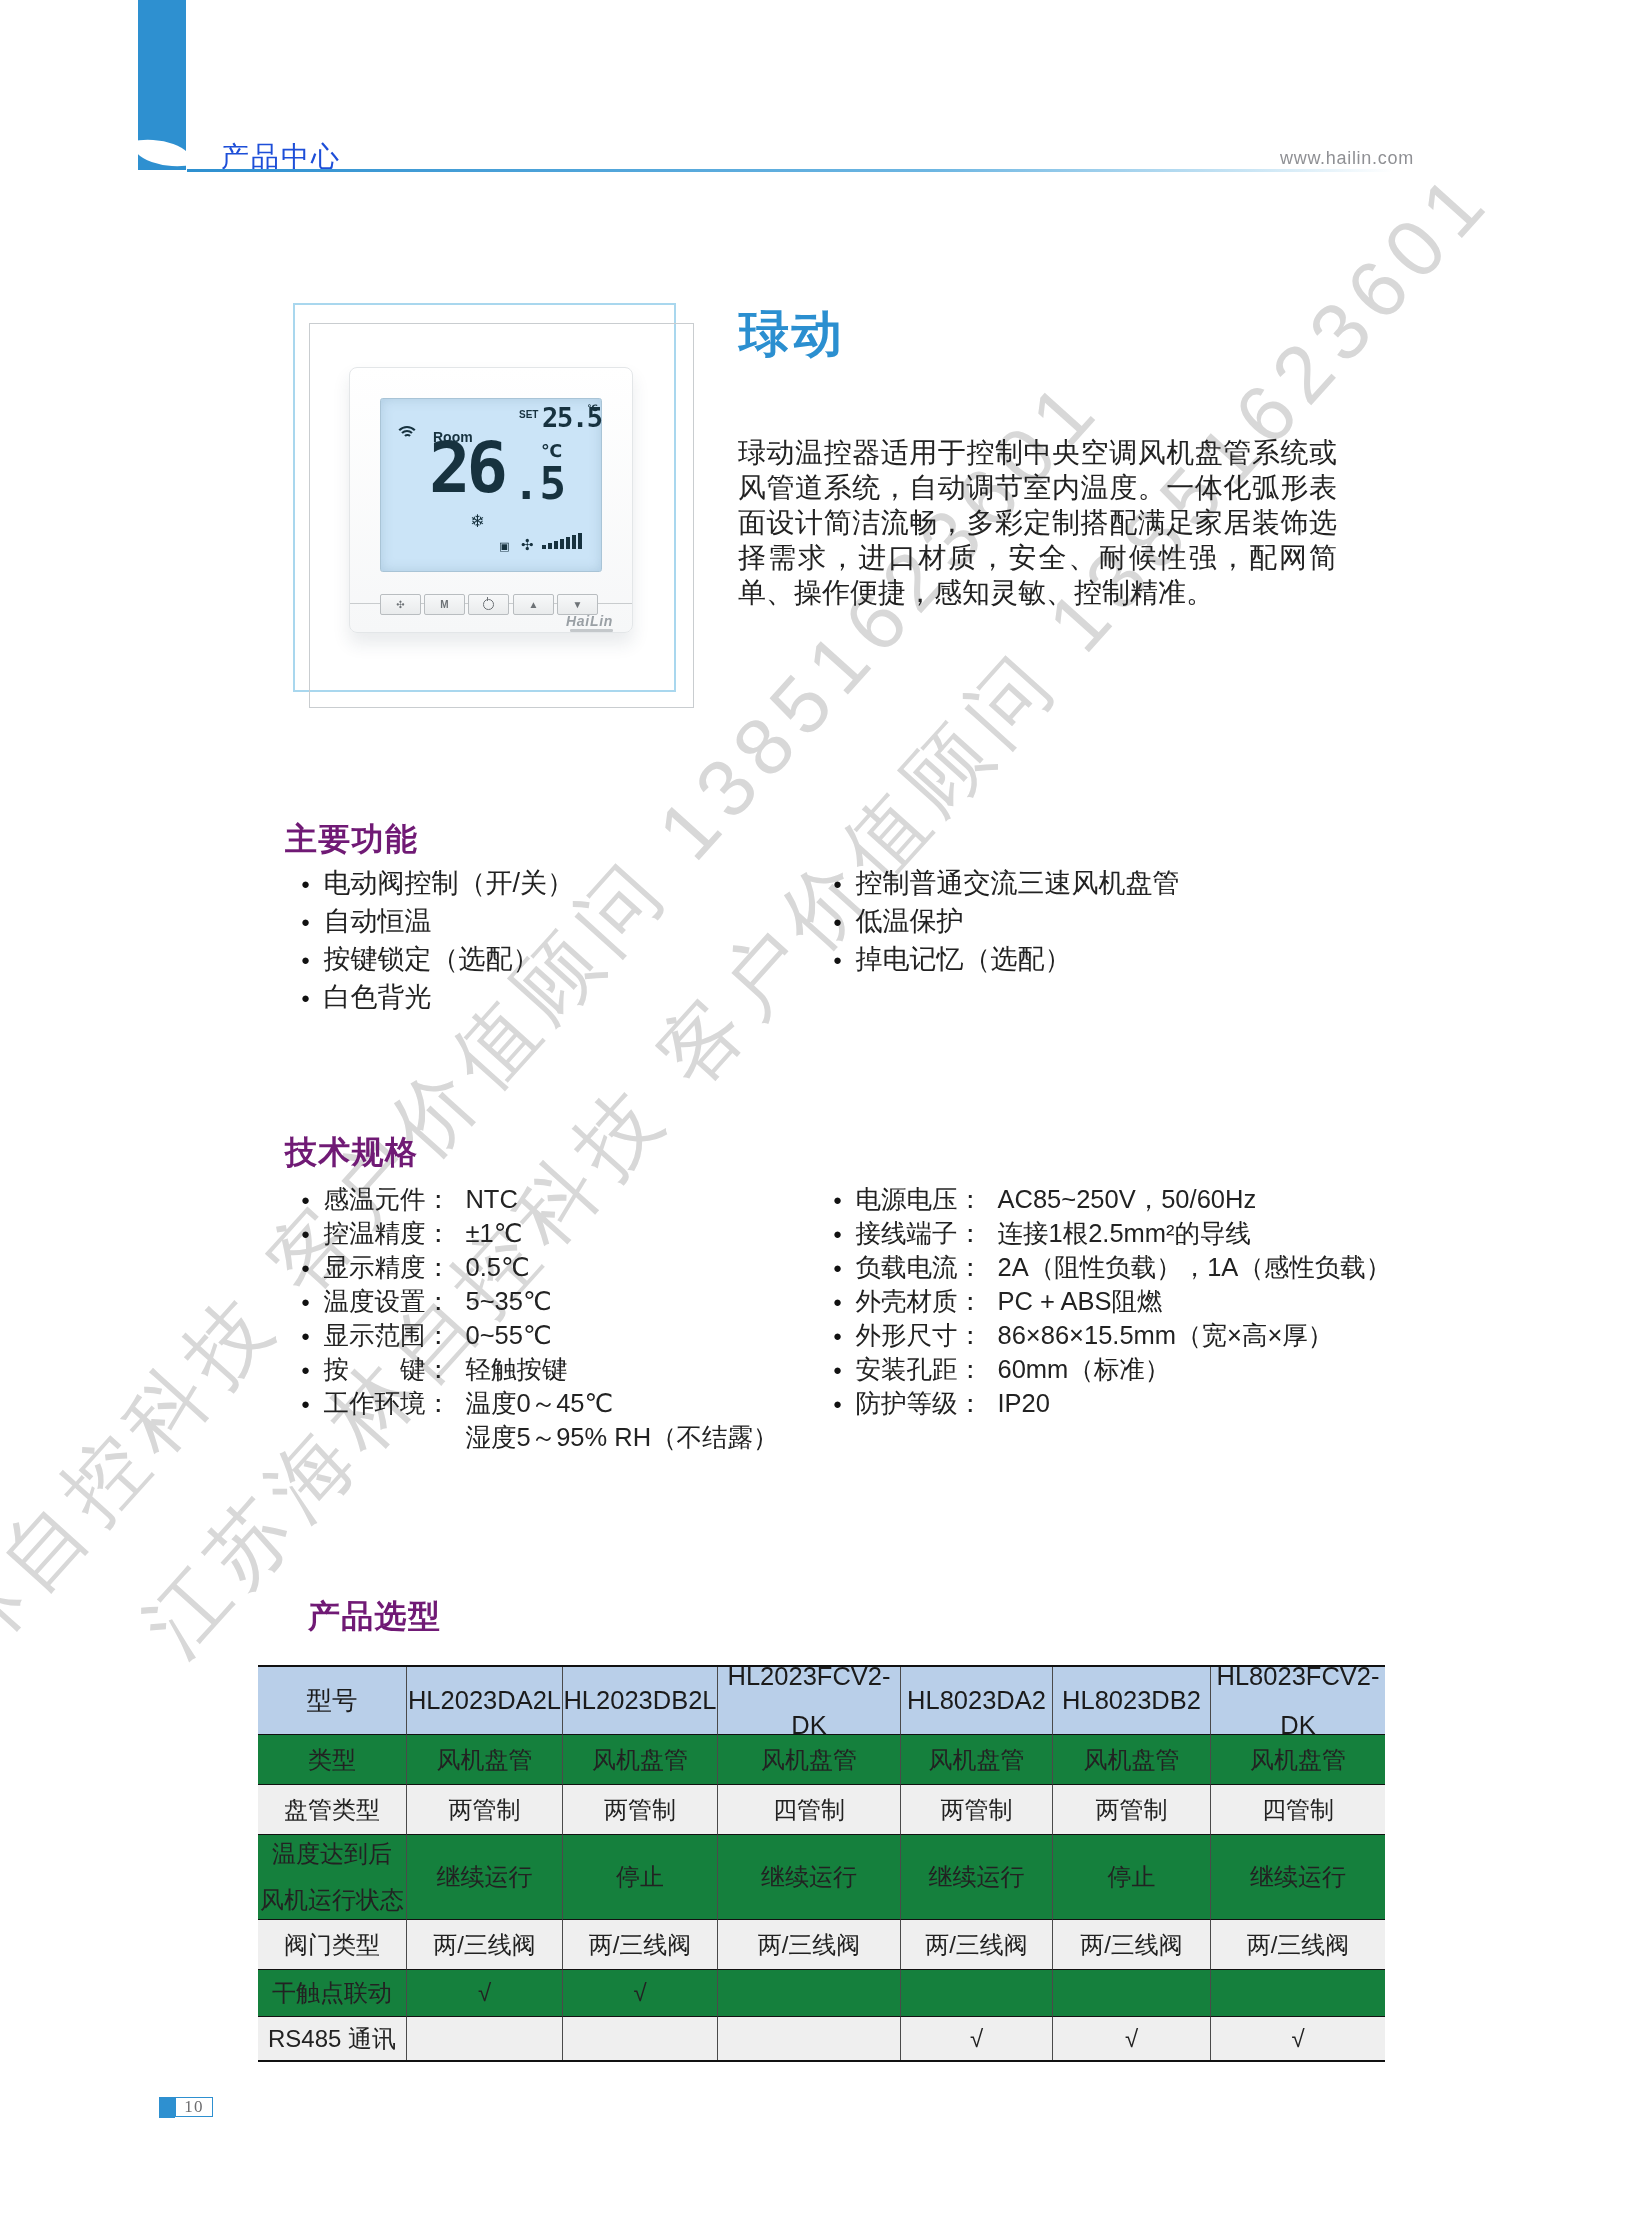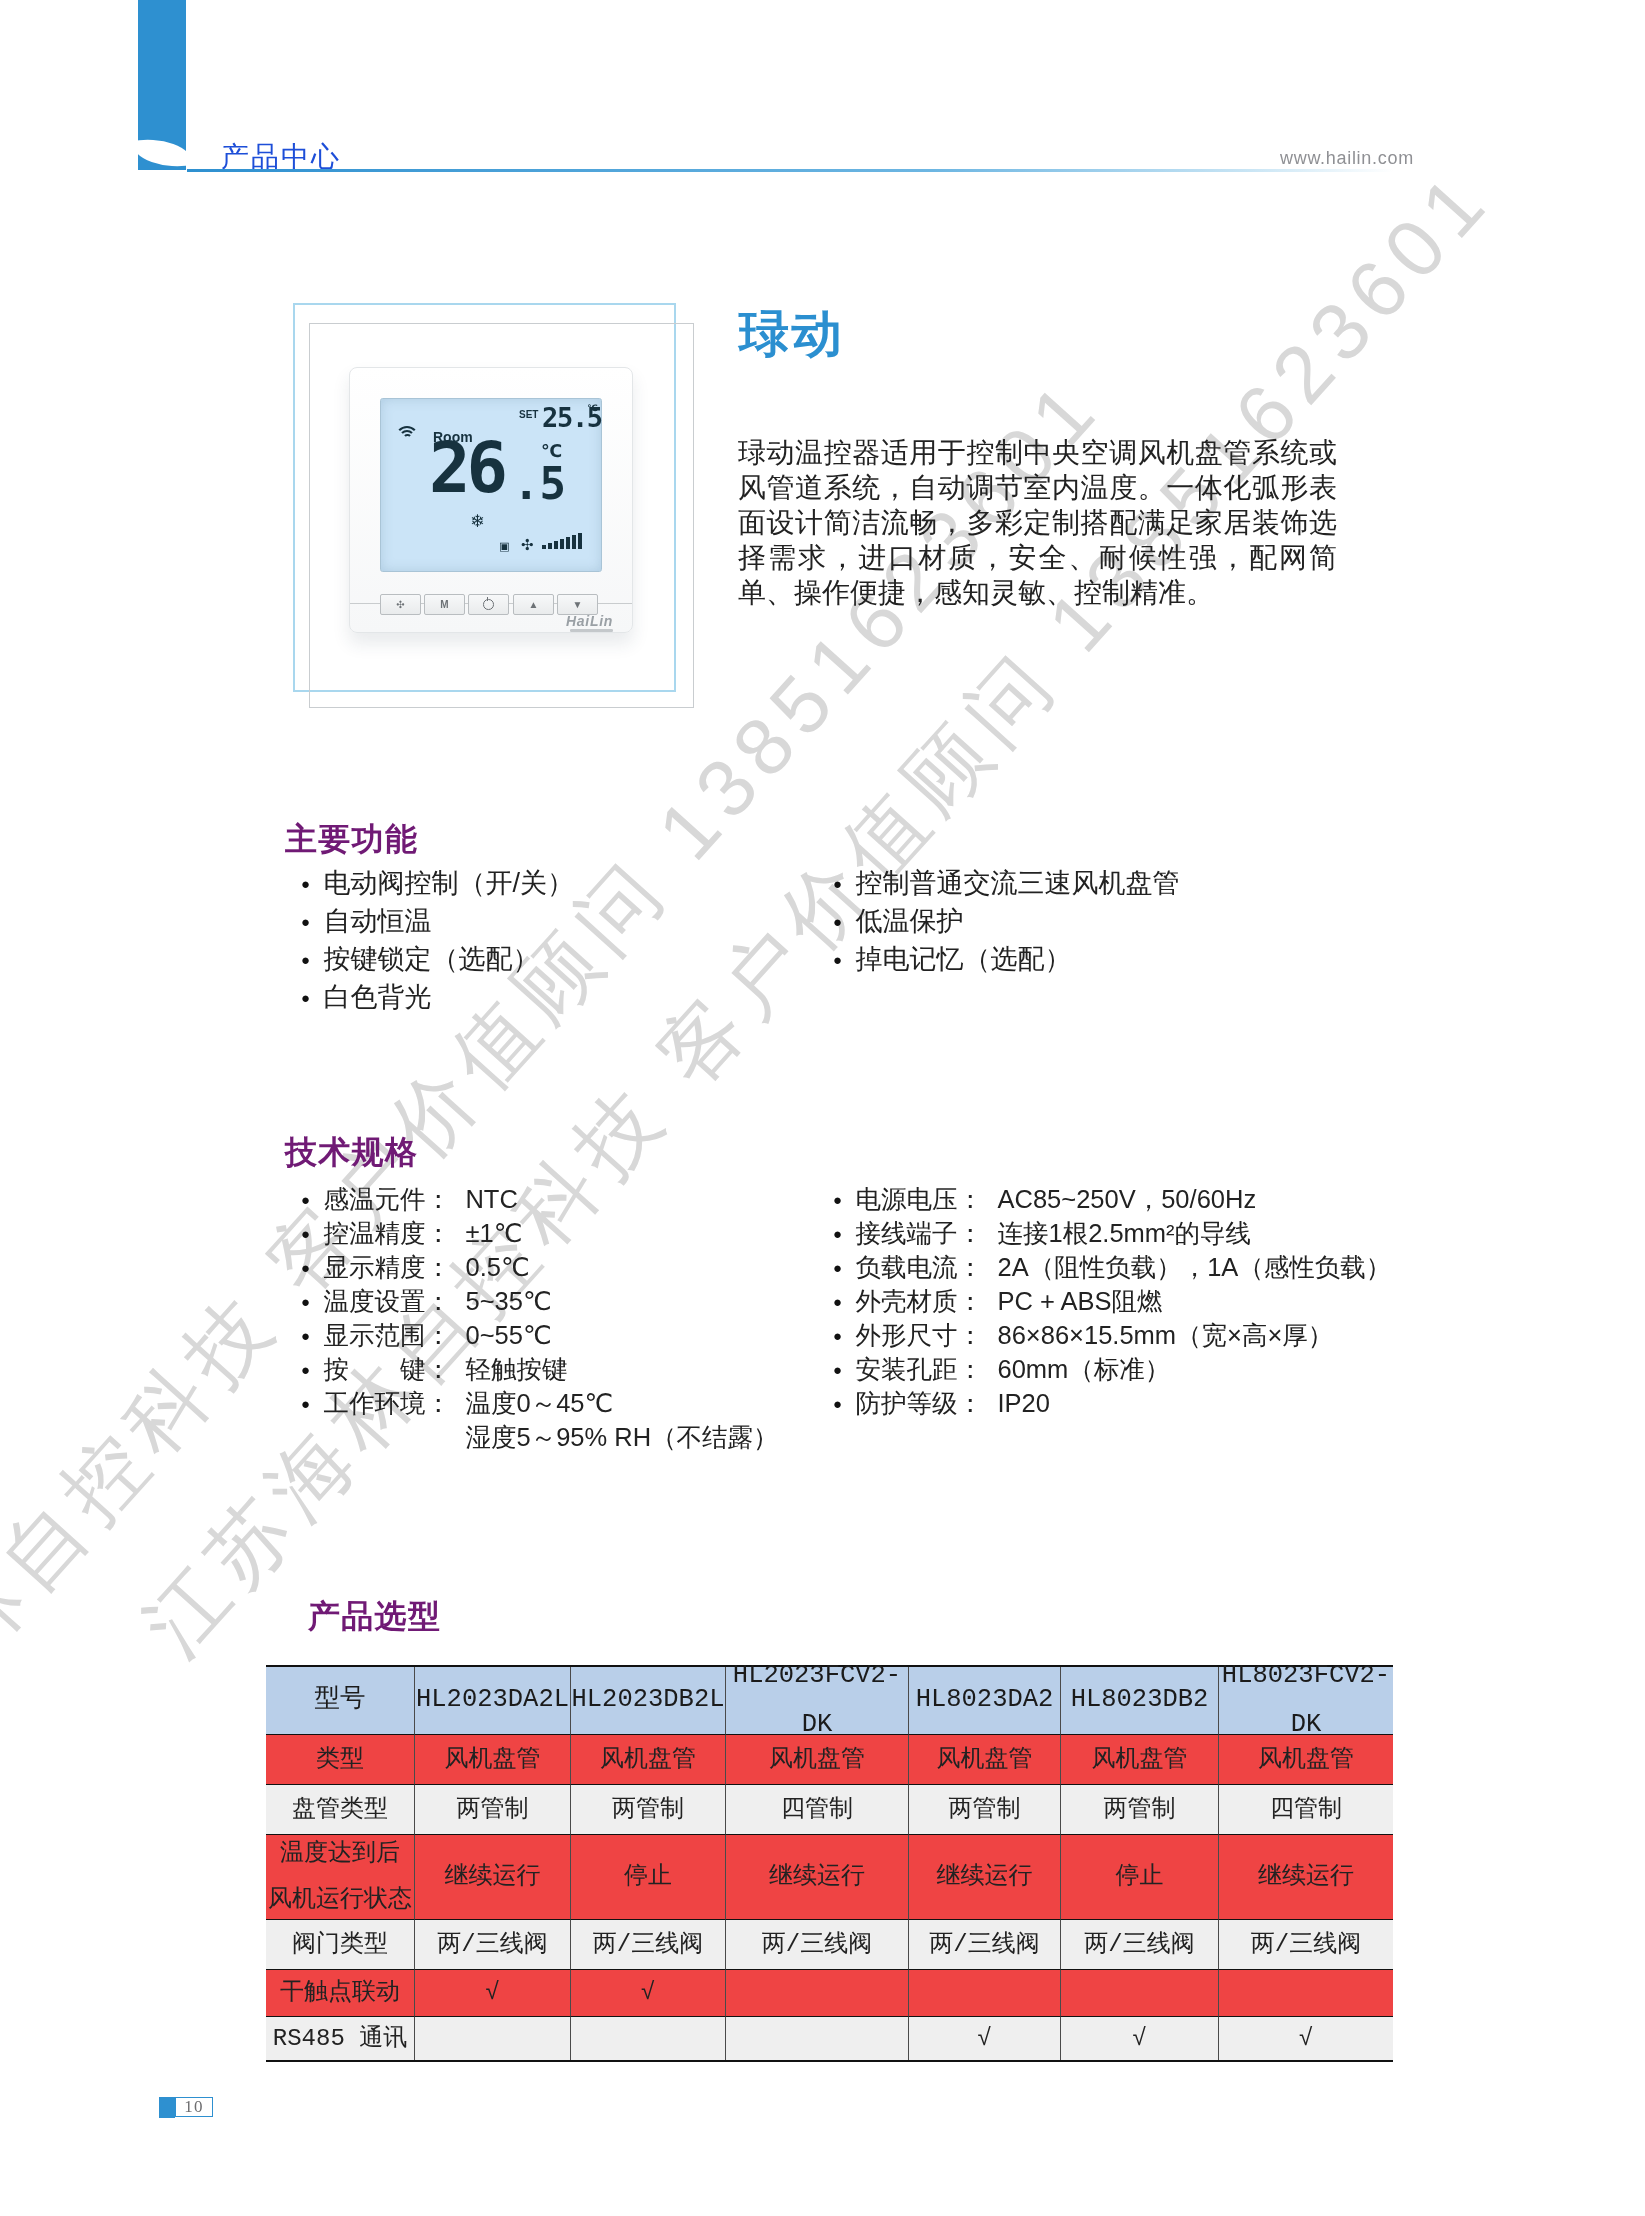--- a/index.html
+++ b/index.html
@@ -74,24 +74,24 @@
   .bitem{display:flex;align-items:baseline;font-size:27px;color:#222;}
   .bitem::before{content:"●";font-size:15px;margin-right:13.4px;position:relative;top:-3.4px;color:#111;}
   .bitem.nobullet::before{visibility:hidden;}
   #features-left{left:301px;top:865px;}   #features-left .bitem{height:38px;}
   #features-right{left:833px;top:865px;} #features-right .bitem{height:38px;}
   #specs-left{left:301px;top:1182px;}      #specs-left .bitem{height:34px;font-size:25.5px;}
   #specs-right{left:833px;top:1182px;}    #specs-right .bitem{height:34px;font-size:25.5px;}
   .spec-label{display:inline-block;min-width:142px;}
 
   
-  #sel-table{left:266px;top:1665px;display:grid;
+  #sel-table{left:258px;top:1665px;display:grid;
      grid-template-columns:148px 156px 155px 183px 152px 158px 175px;
      grid-template-rows:67px 50px 50px 85px 50px 47px 44px;
-     border-top:2px solid #111;border-bottom:2px solid #111;background:#ef4444;font-family:Liberation Mono, monospace;}
+     border-top:2px solid #111;border-bottom:2px solid #111;background:#15803d;}
   #sel-table .c{display:flex;align-items:center;justify-content:center;
      font-size:24px;color:#222;text-align:center;white-space:pre-line;line-height:1.9;}
   #sel-table .hc{background:#b9cfe9;font-size:25.5px;color:#1b1b1b;}
   #sel-table .vl{border-left:0.7px solid #4a4a4a;}
   #sel-table .ht{border-top:1.3px solid #111;}
   #sel-table .shade{background:#efefef;}
 
   
   #pagenum-wrap{left:137px;top:2097px;display:flex;padding-left:22px;}
   #pagenum-chip{width:16px;height:21px;background:#2e90d0;}

